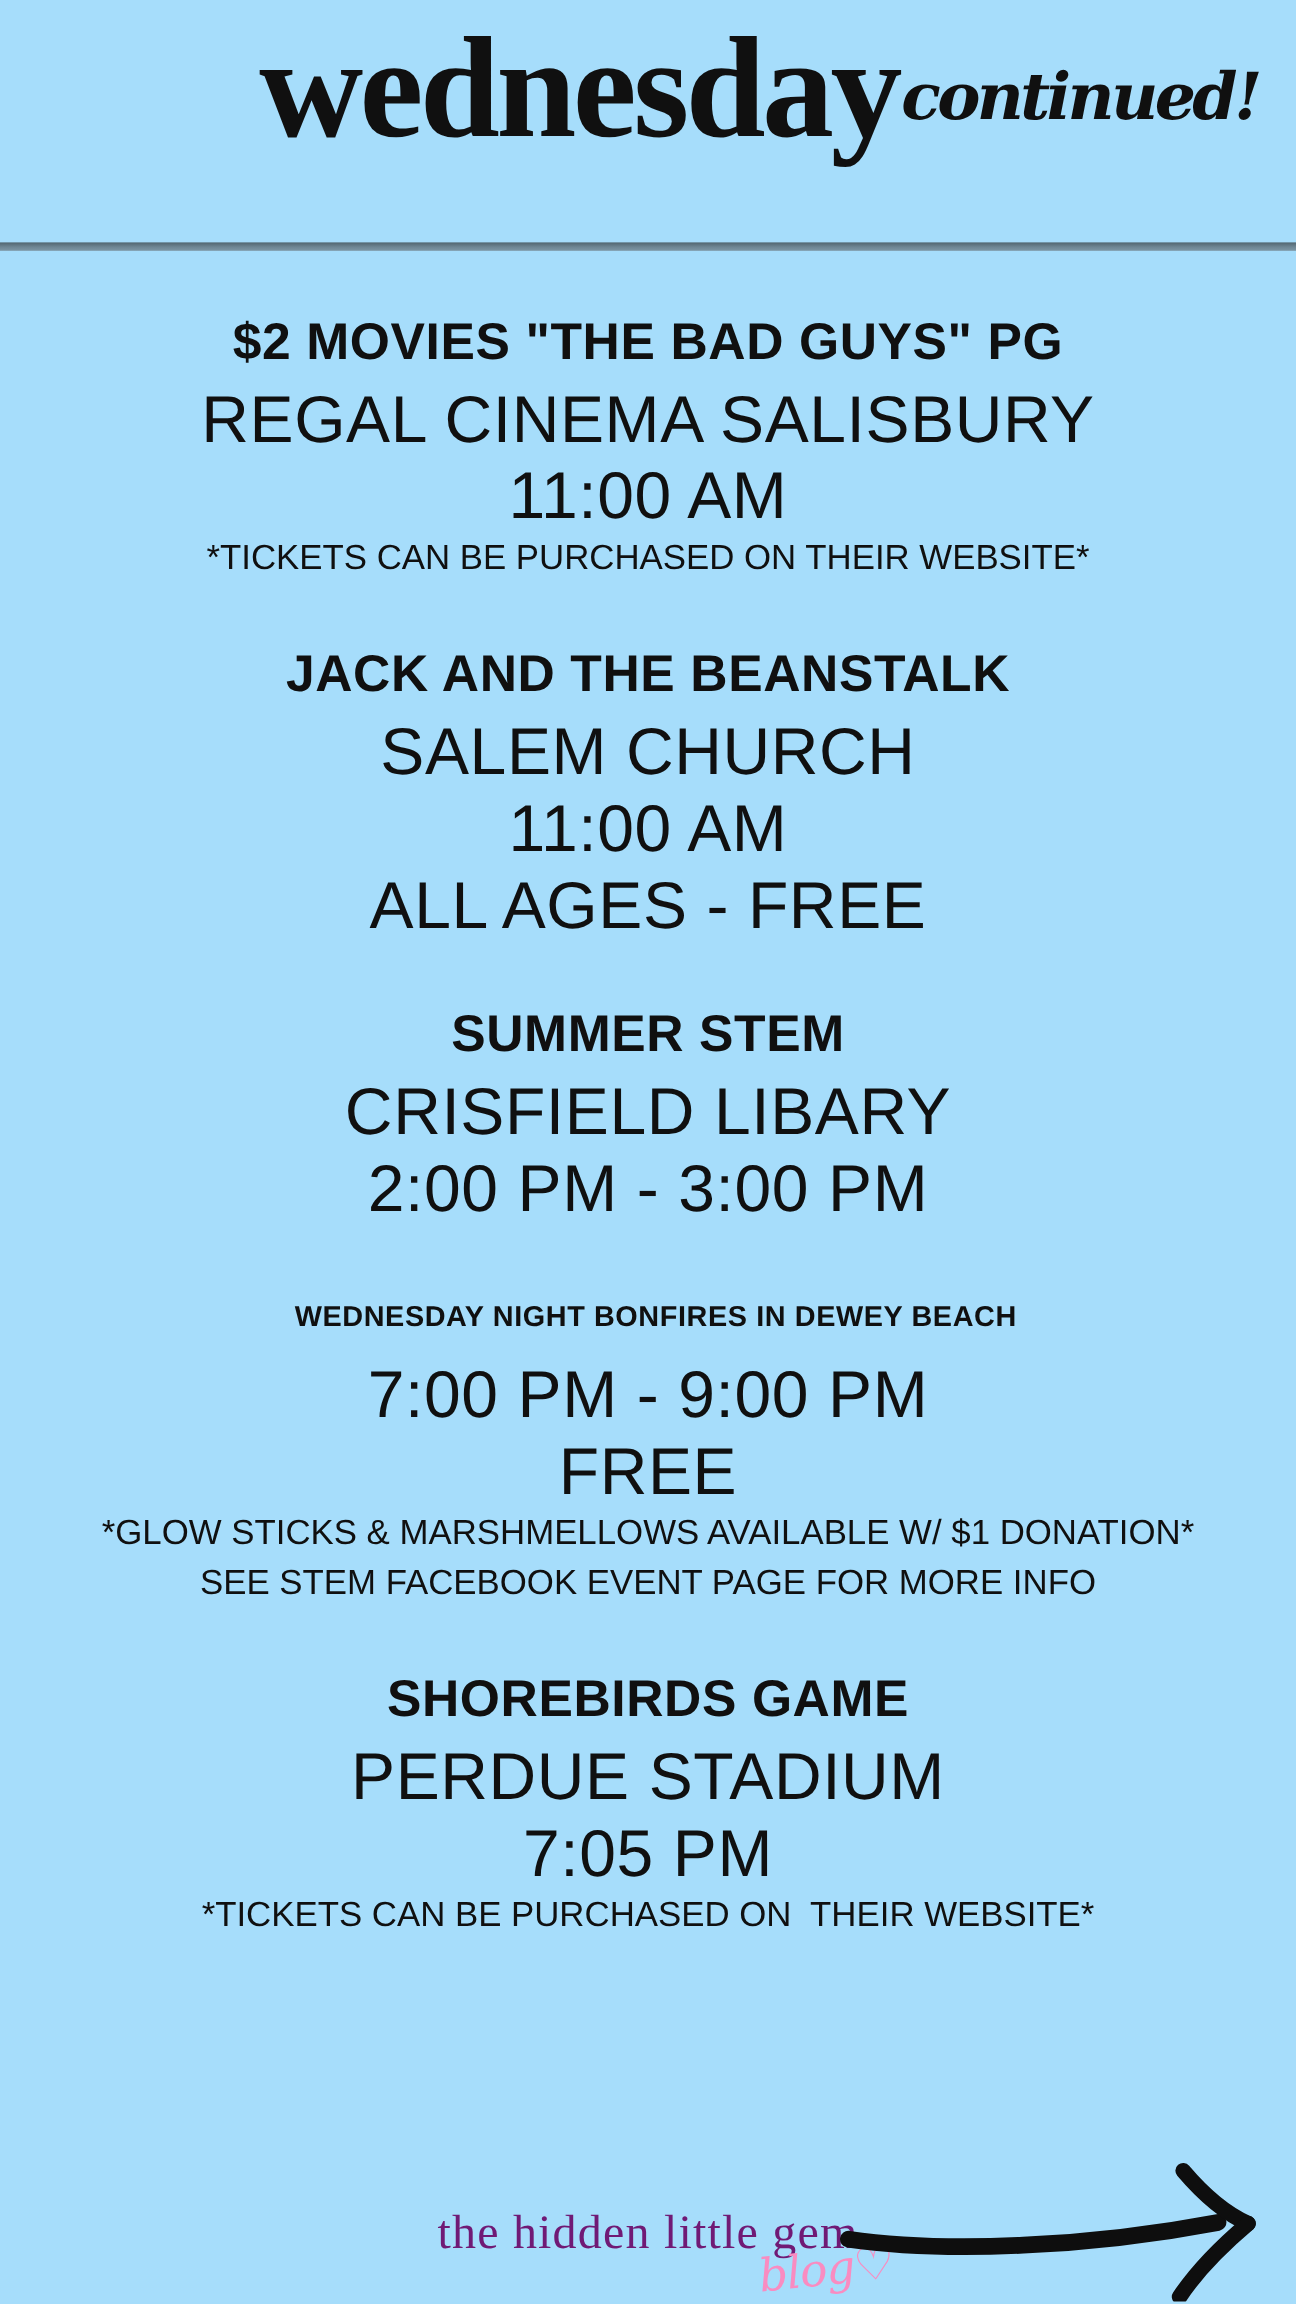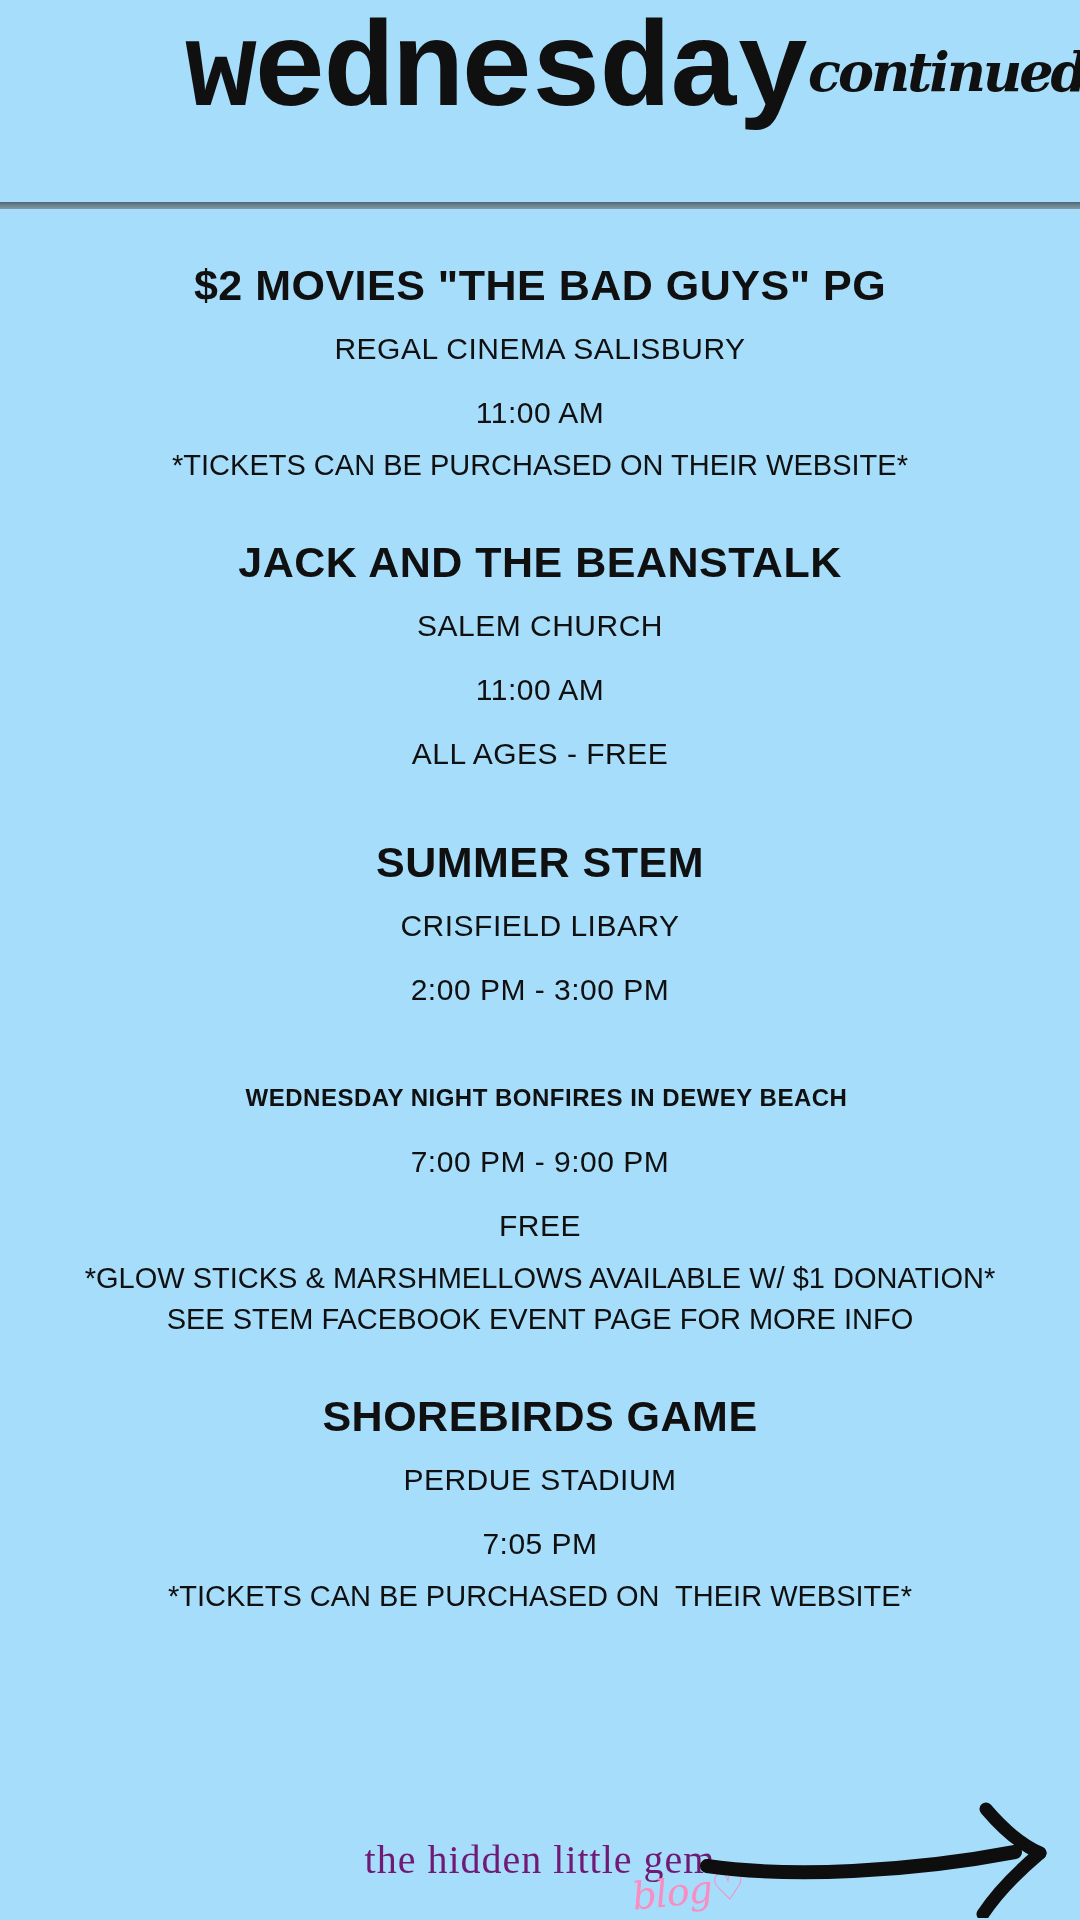--- a/index.html
+++ b/index.html
@@ -10,21 +10,21 @@
     color:#101010;
     overflow:hidden;
     position:relative;
   }
   .page{width:1080px;height:1920px;position:relative;overflow:hidden;}
 
   
   .header{height:202px;text-align:center;padding-left:185px;box-sizing:border-box;}
   .title-row{line-height:146px;white-space:nowrap;}
   .title-main{
-    font-family:Liberation Mono, monospace;
+    font-family:Liberation Serif, serif;
     font-weight:bold;
     font-size:120px;
     letter-spacing:-3px;
   }
   .title-script{
     font-family:"DejaVu Serif",serif;
     font-style:italic;
     font-weight:bold;
     font-size:54px;
     letter-spacing:-3px;
@@ -36,21 +36,21 @@
     margin-top:0px;
     padding-right:185px; 
   }
   .divider{height:7px;background:linear-gradient(180deg,#51656f 0%,#6e8694 55%,#7d97a5 100%);}
 
   
   .content{padding-top:44px;text-align:center;}
   .event{margin-bottom:44px;}
   .event-title{font-weight:bold;font-size:43px;line-height:64px;letter-spacing:0.5px;white-space:nowrap;}
   .event--long .event-title{font-size:24px;letter-spacing:0.5px;margin-left:13px;}
-  .event-line{font-size:30px;line-height:64px;letter-spacing:0.5px;white-space:nowrap;}
+  .event-line{font-size:55px;line-height:64px;letter-spacing:0.5px;white-space:nowrap;}
   .event-note{font-size:29px;line-height:41px;margin-top:0;white-space:pre-wrap;}
 
   
   .footer{position:absolute;left:0;bottom:0;width:1080px;height:126px;}
   .brand{
     position:absolute;top:46px;left:0;width:1080px;
     text-align:center;
     font-family:"Liberation Serif",serif;
     font-size:40px;line-height:40px;
     letter-spacing:1px;

